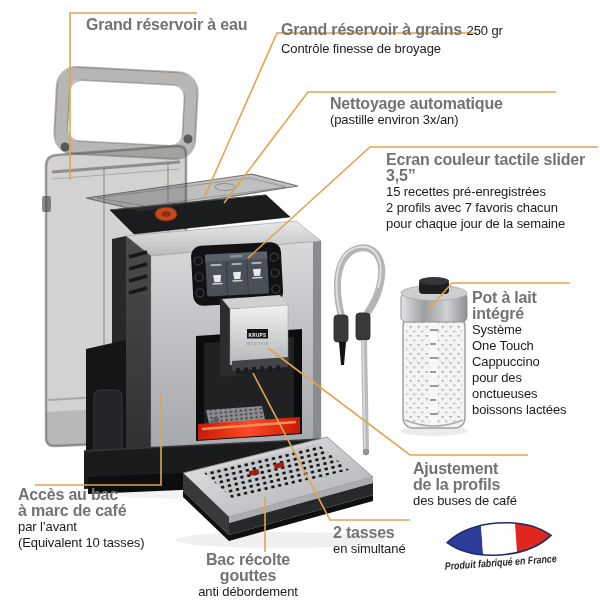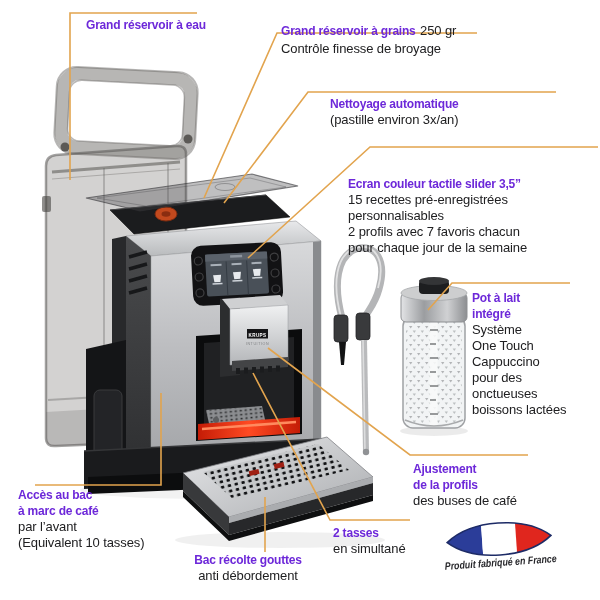--- a/index.html
+++ b/index.html
@@ -1,20 +1,20 @@
 <!DOCTYPE html>
 <html><head>
 <meta charset="utf-8">
 <style>
   html,body{margin:0;padding:0;background:#fff;}
   #stage{position:relative;width:600px;height:600px;background:#fff;overflow:hidden;
          font-family:"Liberation Sans",sans-serif;}
   #art{position:absolute;left:0;top:0;}
   .label{position:absolute;color:#1c1c1e;}
-  .b{font-weight:700;font-size:12px;line-height:16px;letter-spacing:-0.2px;color:#6d28d9;}
+  .b{font-weight:700;font-size:16px;line-height:16px;letter-spacing:-0.2px;color:#737373;}
   .r{font-weight:400;font-size:13px;line-height:16px;letter-spacing:-0.1px;color:#202022;}
   .inline .b,.inline .r{display:inline;}
 </style>
 </head>
 <body>
 
 <div id="stage">
 
 <svg id="art" width="600" height="600" viewBox="0 0 600 600">
   <defs>
@@ -254,24 +254,23 @@
 <div class="label inline" style="left:281px;top:21px;">
   <div><span class="b">Grand réservoir à grains</span> <span class="r">250 gr</span></div>
   <div class="r">Contrôle finesse de broyage</div>
 </div>
 
 <div class="label" style="left:330px;top:96px;">
   <div class="b">Nettoyage automatique</div>
   <div class="r">(pastille environ 3x/an)</div>
 </div>
 
-<div class="label" style="left:348px;top:152px;margin-top:24px;">
+<div class="label" style="left:386px;top:152px;">
   <div class="b">Ecran couleur tactile slider 3,5”</div>
   <div class="r">15 recettes pré-enregistrées</div>
-  <div class="r">personnalisables</div>
   <div class="r">2 profils avec 7 favoris chacun</div>
   <div class="r">pour chaque jour de la semaine</div>
 </div>
 
 <div class="label" style="left:472px;top:290px;">
   <div class="b">Pot à lait</div>
   <div class="b">intégré</div>
   <div class="r">Système</div>
   <div class="r">One Touch</div>
   <div class="r">Cappuccino</div>

